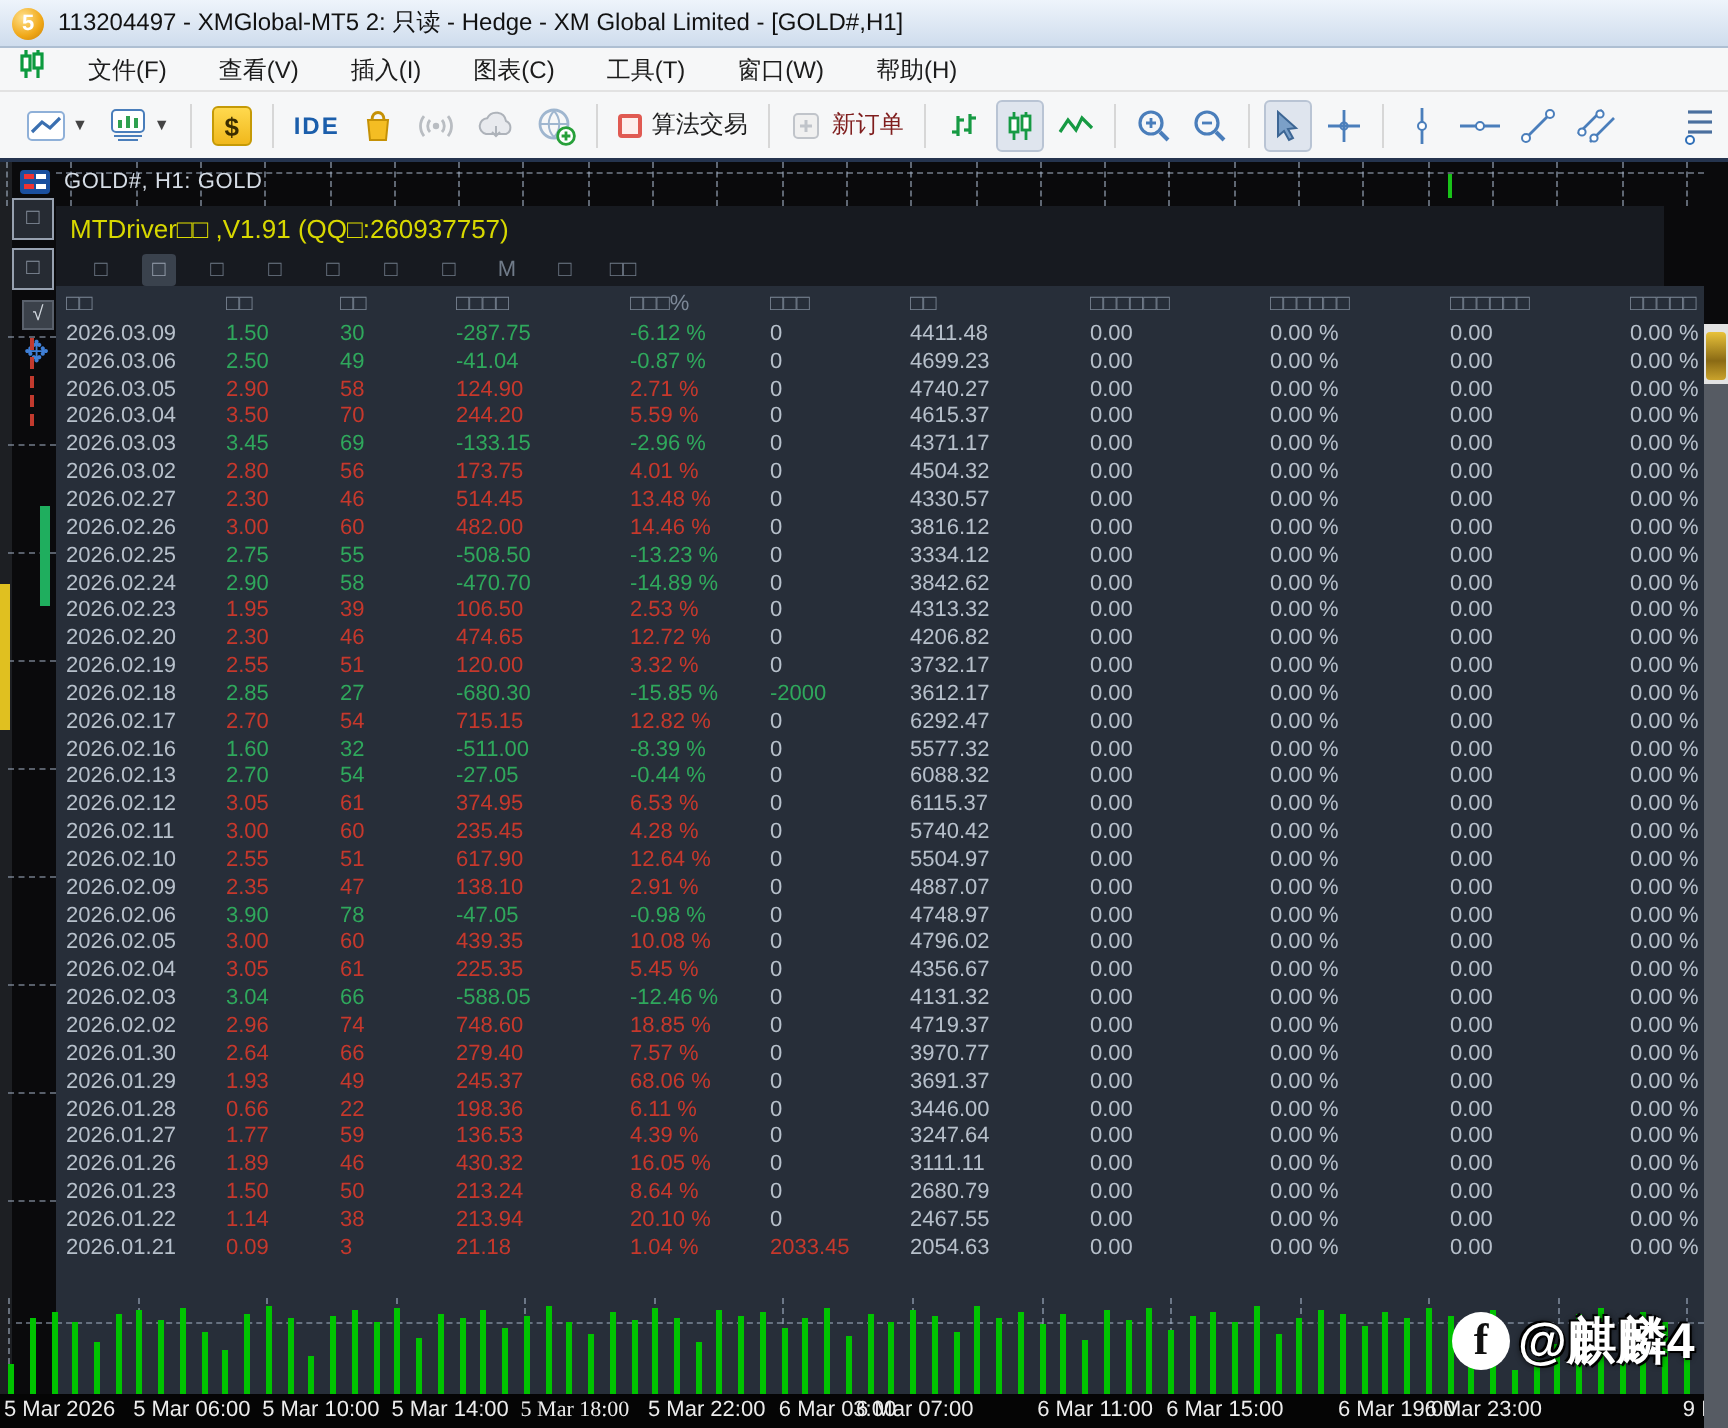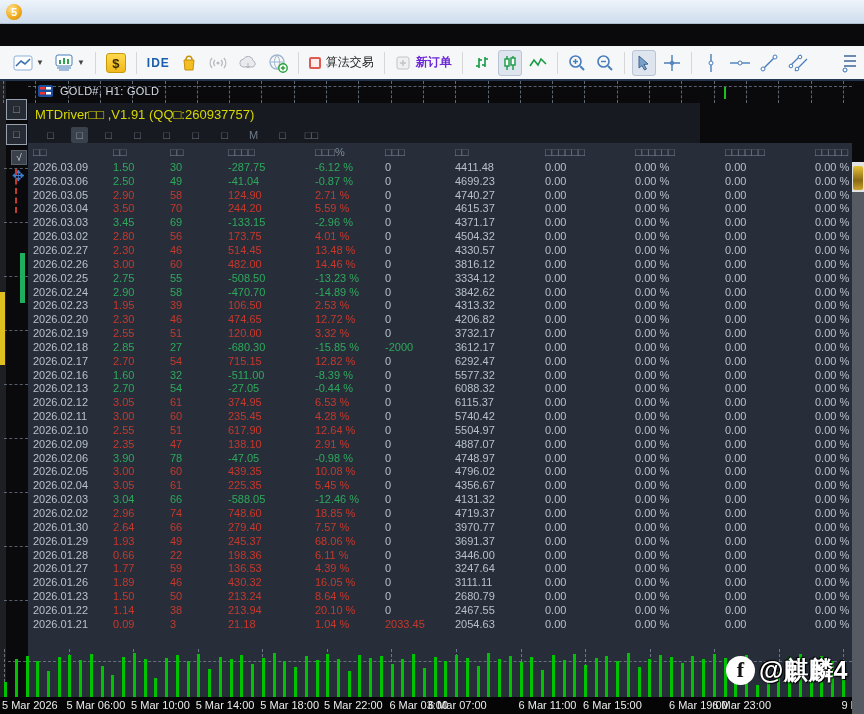--- a/index.html
+++ b/index.html
@@ -22,37 +22,37 @@
   .menu-item { font-size:12px; color:#1c1c1c; padding:3px 13px; cursor:default; }
 
   .toolbar { position:absolute; left:0; top:46px; width:864px; height:35px;
     background:#f6f7f8; border-bottom:2px solid #25344e;
     display:flex; align-items:center; padding-left:8px; }
   .tbtn { height:26px; min-width:24px; display:flex; align-items:center; justify-content:center;
     margin:0 2px; border-radius:3px; padding:0 3px; }
   .tbtn.active { background:#dfe5ee; border:1px solid #b9c4d4; }
   .tsep { width:1px; height:22px; background:#d7d7d7; margin:0 5px; }
   .tlabel { font-size:12px; color:#1c1c1c; margin-left:5px; }
-  .tlabel.dim { color:#6d28d9;font-weight:bold; }
+  .tlabel.dim { color:#7f1d1d; }
   .ide-label { font-size:12px; font-weight:bold; color:#1b5eab; letter-spacing:1px; }
   .caret { font-size:8px; color:#444; margin-left:3px; }
   .dollar { width:20px; height:20px; border-radius:3px; border:1px solid #c59a06;
     background:linear-gradient(#ffd94e,#f0b81c); color:#3a2c00; font-weight:bold; font-size:13px;
     text-align:center; line-height:19px; }
   .algo-sq { width:12px; height:12px; border:2px solid #e05a52; background:#fdeeec; border-radius:2px; }
 
   
   .chart { position:absolute; left:0; top:81px; width:864px; height:633px; background:#0a0a0c; }
   .vgrid { position:absolute; width:0; border-left:1px dashed rgba(165,180,200,.55); }
   .hdash { position:absolute; height:0; border-top:1px dashed rgba(165,180,200,.5); }
-  .symbol-row { position:absolute; left:10px; top:4px; display:flex; align-items:center;margin-left:28px; }
+  .symbol-row { position:absolute; left:10px; top:4px; display:flex; align-items:center; }
   .symbol-label { color:#d6dde6; font-size:11px; margin-left:7px; letter-spacing:.3px; }
   .cur-tick { position:absolute; left:724px; top:6px; width:2px; height:12px; background:#19c219; }
 
-  .ea-banner { position:absolute; left:28px; top:22px; width:672px; height:41px; background:#171a20; }
+  .ea-banner { position:absolute; left:28px; top:22px; width:804px; height:41px; background:#171a20; }
   .ea-text { position:absolute; left:7px; top:4px; color:#d8d800; font-size:13px; }
   .ea-btnrow { position:absolute; left:14px; top:24px; display:flex; }
   .ea-btn { min-width:17px; height:16px; margin-right:12px; color:#707b89; font-size:11px;
     text-align:center; line-height:16px; border-radius:2px; }
   .ea-btn.active { background:#3a424d; color:#98a2b0; }
 
   .side-btn { position:absolute; left:6px; width:21px; height:21px; background:#262b33;
     border:1px solid #97a1b0; color:#8a94a2; font-size:11px; text-align:center; line-height:19px; }
   .check-btn { position:absolute; left:11px; top:69px; width:16px; height:15px; background:#3b414a;
     border:1px solid #5a616c; color:#d2d8df; font-size:10px; text-align:center; line-height:13px; }
@@ -92,22 +92,36 @@
   .gold-blob { position:absolute; left:1px; top:4px; width:10px; height:24px; border-radius:2px;
     background:linear-gradient(#e8c23a,#8a6a14 60%,#caa32c); }
 </style>
 </head>
 <body>
 
 <div id="screen">
 
   <div class="titlebar">
     <div class="app-icon">5</div>
+    <div class="title-text">113204497 - XMGlobal-MT5 2: 只读 - Hedge - XM Global Limited - [GOLD#,H1]</div>
   </div>
 
+  <div class="menubar">
+    <span class="menu-glyph">
+      <svg width="14" height="14" viewBox="0 0 14 14">
+          <g stroke="#0c9a3e" stroke-width="1.6" fill="none">
+      <line x1="4" y1="0" x2="4" y2="14"></line>
+            <rect x="2" y="3" width="4" height="7" fill="#fff"></rect>
+      <line x1="10" y1="0" x2="10" y2="14"></line>
+            <rect x="8" y="2" width="4" height="7" fill="#fff"></rect>
+          </g>
+        </svg>
+    </span>
+    <span id="menu-items"><span class="menu-item">文件(F)</span><span class="menu-item">查看(V)</span><span class="menu-item">插入(I)</span><span class="menu-item">图表(C)</span><span class="menu-item">工具(T)</span><span class="menu-item">窗口(W)</span><span class="menu-item">帮助(H)</span></span>
+  </div>
 
   <div class="toolbar">
     <div class="tbtn">
       <svg width="20" height="16" viewBox="0 0 20 16">
           <rect x="1" y="1" width="18" height="14" rx="2" fill="#fff" stroke="#8fb0d8"></rect>
           <polyline points="3,11 8,6 12,9 17,4" fill="none" stroke="#3a6fb0" stroke-width="1.6"></polyline>
         </svg>
       <span class="caret">▼</span>
     </div>
     <div class="tbtn">
@@ -917,21 +931,21 @@
     <div class="watermark">
       <div class="fb-icon">f</div>
       <div class="wm-text">@麒麟4</div>
     </div>
 
     <div class="axis" id="axis">
         <div class="axis-label" style="left: 2px;">5 Mar 2026</div>
         <div class="axis-label" style="left: 66.6px;">5 Mar 06:00</div>
         <div class="axis-label" style="left: 131.1px;">5 Mar 10:00</div>
         <div class="axis-label" style="left: 195.7px;">5 Mar 14:00</div>
-        <div class="axis-label" style="left: 260.3px;">5 Mar 18:00</div>
+        <div class="axis-label" style="left: 260.3px; font-family: Liberation Serif, serif;">5 Mar 18:00</div>
         <div class="axis-label" style="left: 324px;">5 Mar 22:00</div>
         <div class="axis-label" style="left: 389.4px;">6 Mar 03:00</div>
         <div class="axis-label" style="left: 428px;">6 Mar 07:00</div>
         <div class="axis-label" style="left: 518.6px;">6 Mar 11:00</div>
         <div class="axis-label" style="left: 583.1px;">6 Mar 15:00</div>
         <div class="axis-label" style="left: 669px;">6 Mar 19:00</div>
         <div class="axis-label" style="left: 712.3px;">6 Mar 23:00</div>
         <div class="axis-label" style="left: 776.8px; margin-top: 28px;">9 Mar 03:00</div>
         <div class="axis-label" style="left: 841.4px;">9 Mar 07:00</div>
       </div>

